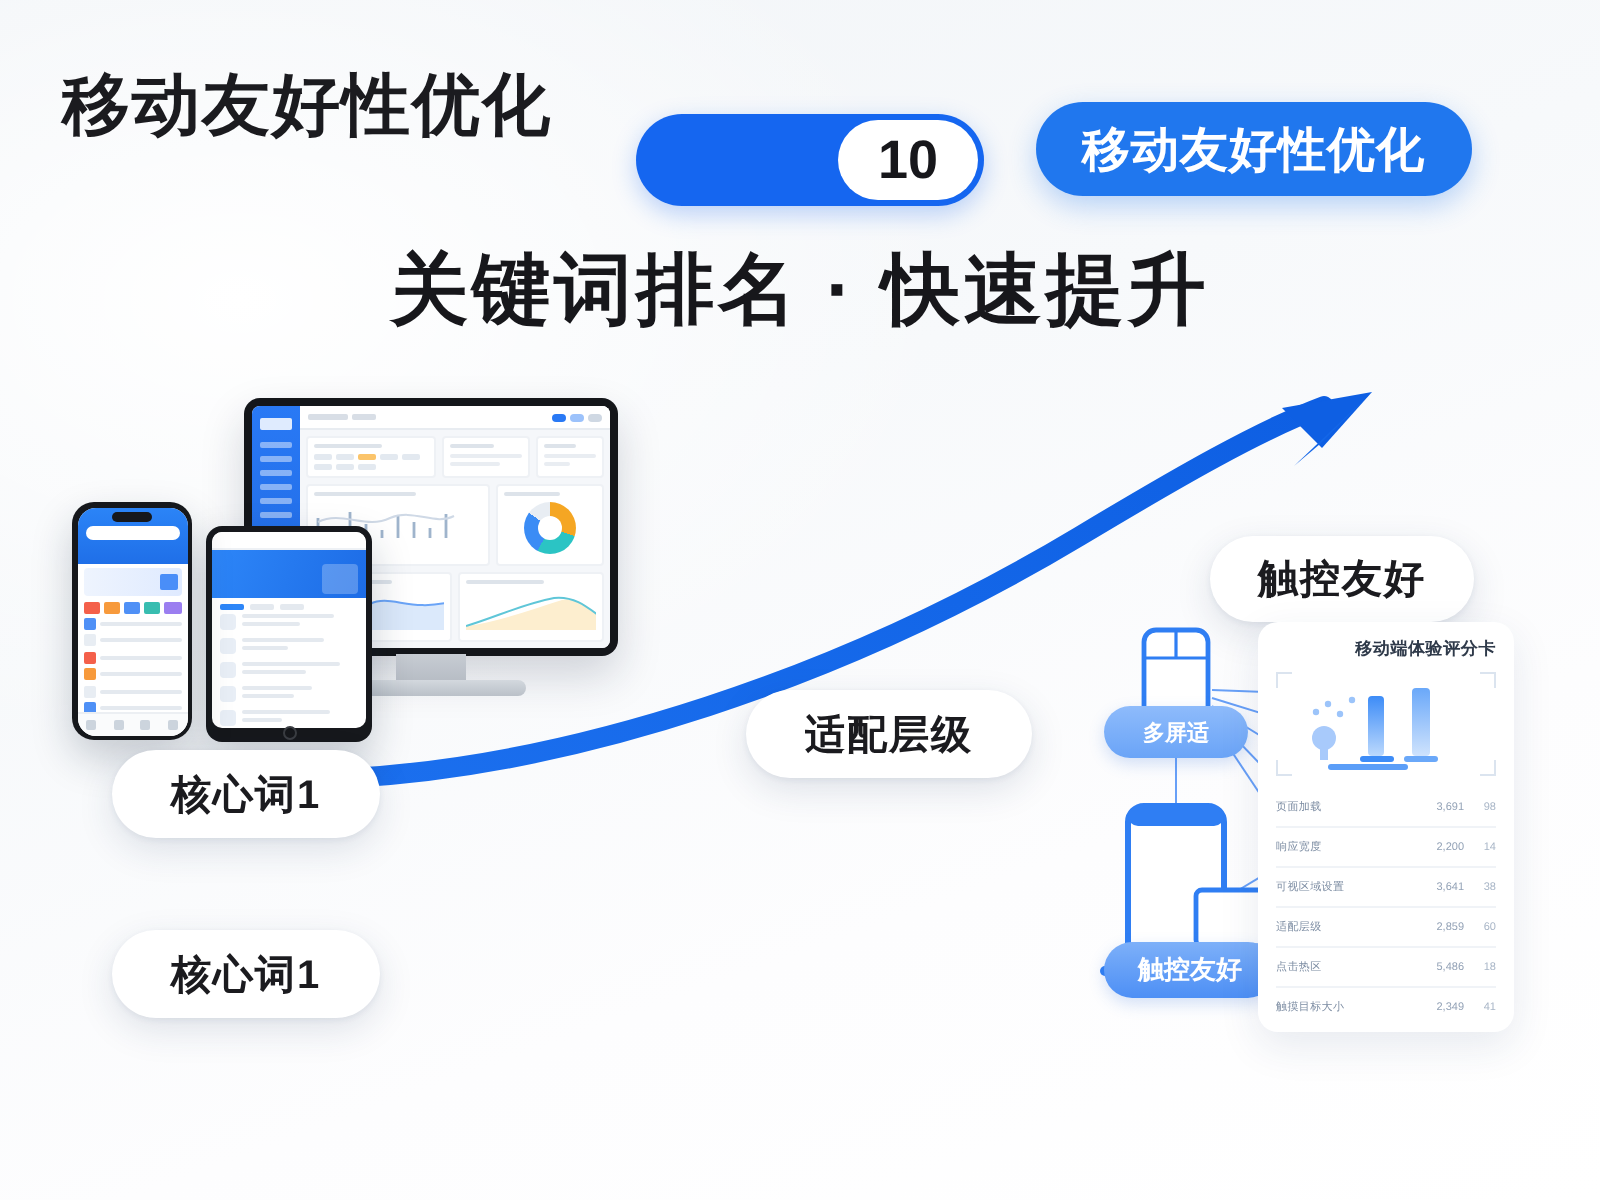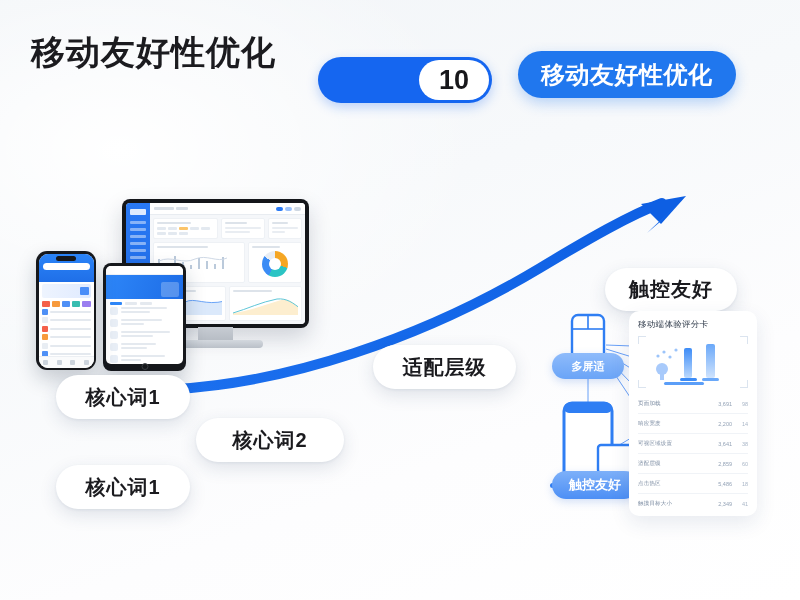--- a/index.html
+++ b/index.html
@@ -178,22 +178,22 @@
   
   #diagram { position: absolute; left: 538px; top: 305px; width: 228px; height: 215px; }
   #diagram svg { position: absolute; left: 0; top: 0; }
   .score-card {
     position: absolute; left: 91px; top: 6px; width: 128px; height: 205px;
     background: #ffffff; border-radius: 10px;
     box-shadow: 0 7px 20px rgba(30,60,110,.10);
     padding: 8px 9px; box-sizing: border-box;
   }
   .score-title {
-    font-size: 8.5px; font-weight: 400; color: #2f3a4a;
-    text-align: left; letter-spacing: .3px; margin-bottom: 5px;
+    font-size: 8.5px; font-weight: 700; color: #2f3a4a;
+    text-align: right; letter-spacing: .3px; margin-bottom: 5px;
   }
   .score-chart { position: relative; height: 52px; margin-bottom: 6px; }
   .score-chart .corner { position: absolute; width: 7px; height: 7px; border: 1px solid #dbe4ef; }
   .score-chart .c1 { left: 0; top: 0; border-right: 0; border-bottom: 0; }
   .score-chart .c2 { right: 0; top: 0; border-left: 0; border-bottom: 0; }
   .score-chart .c3 { left: 0; bottom: 0; border-right: 0; border-top: 0; }
   .score-chart .c4 { right: 0; bottom: 0; border-left: 0; border-top: 0; }
   .score-row {
     display: flex; align-items: center;
     border-bottom: 1px solid #f0f3f7;
@@ -232,20 +232,21 @@
   <div class="hdr-left">移动友好性优化</div>
 
   <div class="top-badge">
     <span class="tnum">10</span>
   </div>
 
   <div class="hdr-pill">
     <span>移动友好性优化</span>
   </div>
 
+  <div class="hdr-sub">关键词排名 · 快速提升</div>
 
   <svg id="arrow-svg" width="800" height="600">
     <defs>
       <linearGradient id="agrad" x1="0" y1="1" x2="1" y2="0">
         <stop offset="0%" stop-color="#1B6FEE"></stop>
         <stop offset="55%" stop-color="#1366E8"></stop>
         <stop offset="100%" stop-color="#0E5FE3"></stop>
       </linearGradient>
     </defs>
     <path d="M175,389 C285,383 420,340 540,268 C590,238 630,215 662,203" fill="none" stroke="url(#agrad)" stroke-width="10" stroke-linecap="round"></path>
@@ -445,21 +446,20 @@
           <i></i>
             <i></i>
             <i></i>
             <i></i>
         </div>
       </div>
     </div>
   </div>
 
   <div class="kw-pill" id="pill-kw1">核心词1</div>
-  <div class="kw-pill" id="pill-kw2">核心词2</div>
   <div class="kw-pill" id="pill-kw3">核心词1</div>
   <div class="kw-pill" id="pill-layout">适配层级</div>
   <div class="kw-pill" id="pill-touch">触控友好</div>
 
   <div id="diagram">
     <svg width="228" height="215">
       <g stroke="#4f90f6" stroke-width="1" fill="none" opacity=".85">
         <line x1="68" y1="40" x2="120" y2="42"></line>
         <line x1="68" y1="44" x2="120" y2="60"></line>
         <line x1="68" y1="48" x2="120" y2="80"></line>

